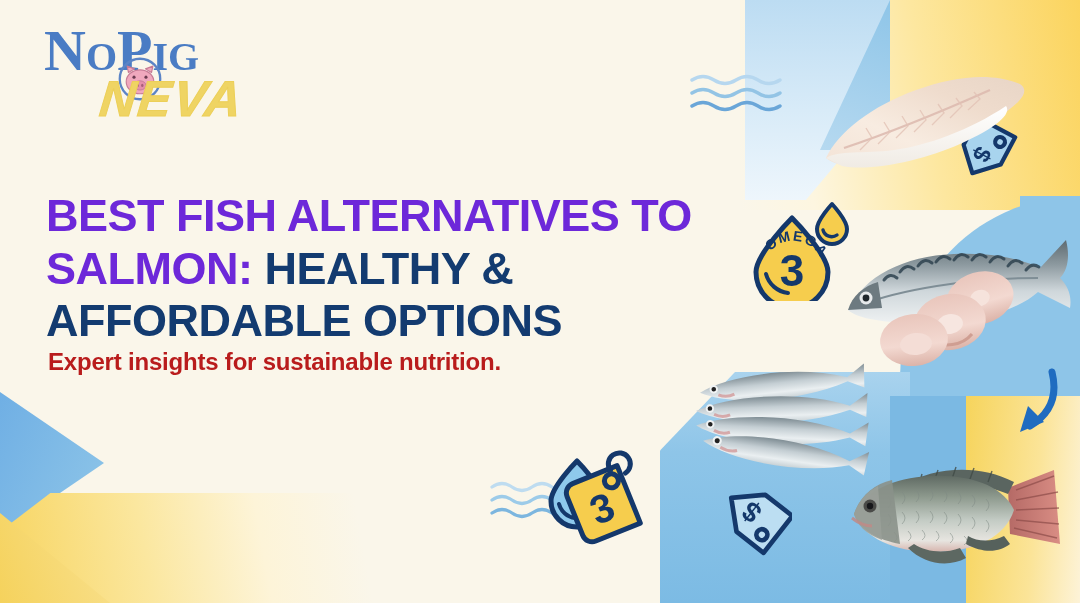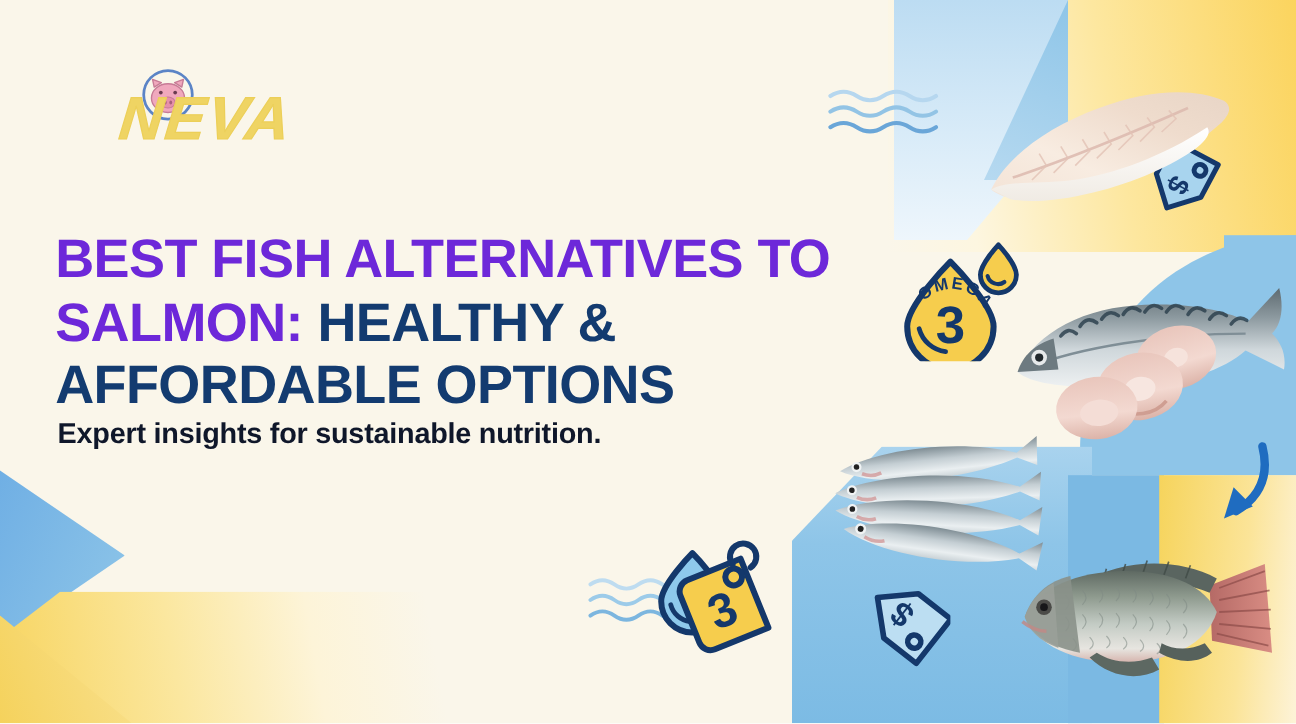--- a/index.html
+++ b/index.html
@@ -116,21 +116,21 @@
     font-weight: 800;
     font-size: 45px;
     line-height: 1.17;
     letter-spacing: -0.5px;
     text-transform: uppercase;
   }
   .hl-1 { color: #6d28d9; }
   .hl-2 { color: #133b70; }
   .subhead {
     position: absolute; top: 348px; left: 48px;
-    font-size: 24px; font-weight: 700; color: #0f172a;
+    font-size: 24px; font-weight: 700; color: #b91c1c;
     letter-spacing: -0.2px;
   }
 
   
   .deco { position: absolute; }
 
   
   .waves-tr { top: 72px; left: 690px; width: 110px; height: 44px; }
   .waves-bl { top: 478px; left: 490px; width: 95px; height: 44px; }
 
@@ -169,20 +169,23 @@
   <div class="bg-layer bg-blue-sardine"></div>
   <div class="bg-layer bg-blue-sardine-2"></div>
 
   <div class="bg-layer bg-yellow-br-wide"></div>
 
   <div class="bg-layer bg-tri-blue"></div>
   <div class="bg-layer bg-tri-yellow"></div>
   <div class="bg-layer bg-tri-yellow-b"></div>
 
   <div class="logo">
+    <div class="logo-nopig">
+      <span>N</span><span class="sm">O</span><span>P</span><span class="sm">IG</span>
+    </div>
 
     <svg class="logo-pig-o" viewBox="0 0 100 100">
       <circle cx="50" cy="50" r="44" fill="none" stroke="#5b84c6" stroke-width="5"></circle>
       <path d="M25 36 L22 22 L38 28 Z" fill="#f0a8bd" stroke="#c77b96" stroke-width="2.5" stroke-linejoin="round"></path>
       <path d="M75 36 L78 22 L62 28 Z" fill="#f0a8bd" stroke="#c77b96" stroke-width="2.5" stroke-linejoin="round"></path>
       <ellipse cx="50" cy="56" rx="30" ry="26" fill="#f0a8bd" stroke="#c77b96" stroke-width="2.5"></ellipse>
       <ellipse cx="50" cy="64" rx="13" ry="10" fill="#e68fab" stroke="#c77b96" stroke-width="2"></ellipse>
       <ellipse cx="45" cy="64" rx="2.6" ry="3.6" fill="#a85f79"></ellipse>
       <ellipse cx="55" cy="64" rx="2.6" ry="3.6" fill="#a85f79"></ellipse>
       <circle cx="37" cy="46" r="3.4" fill="#6b3b50"></circle>

